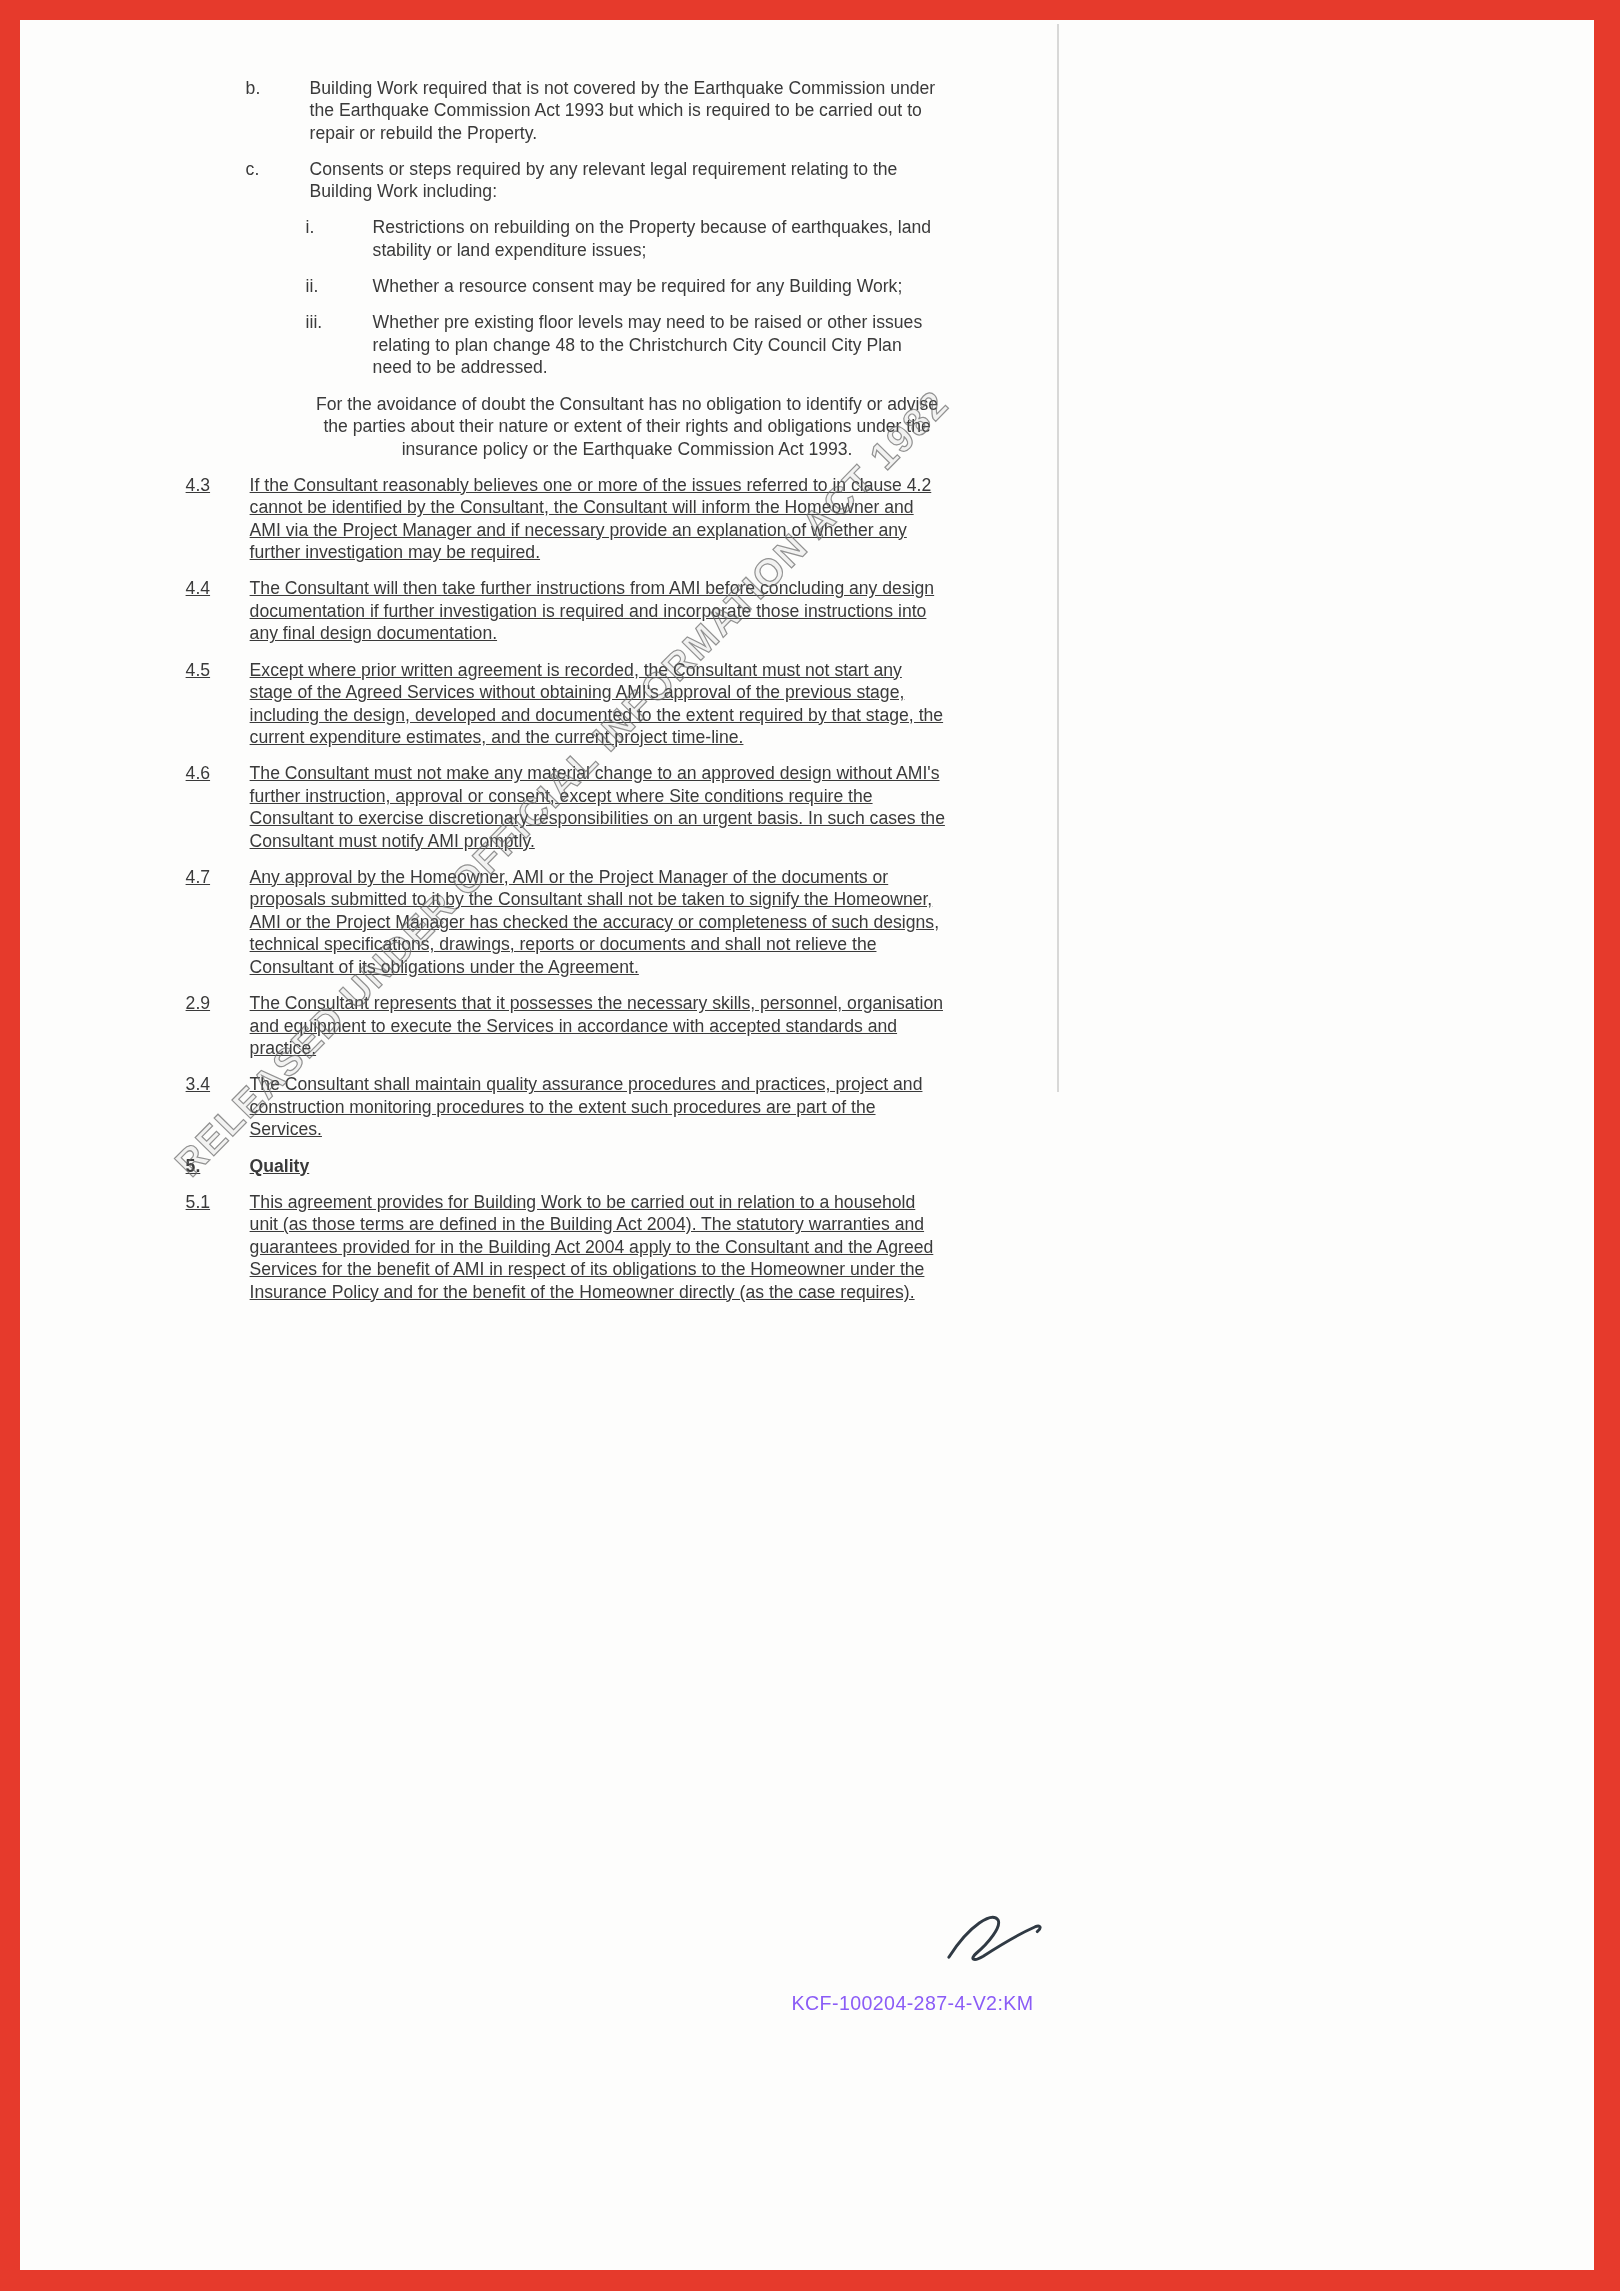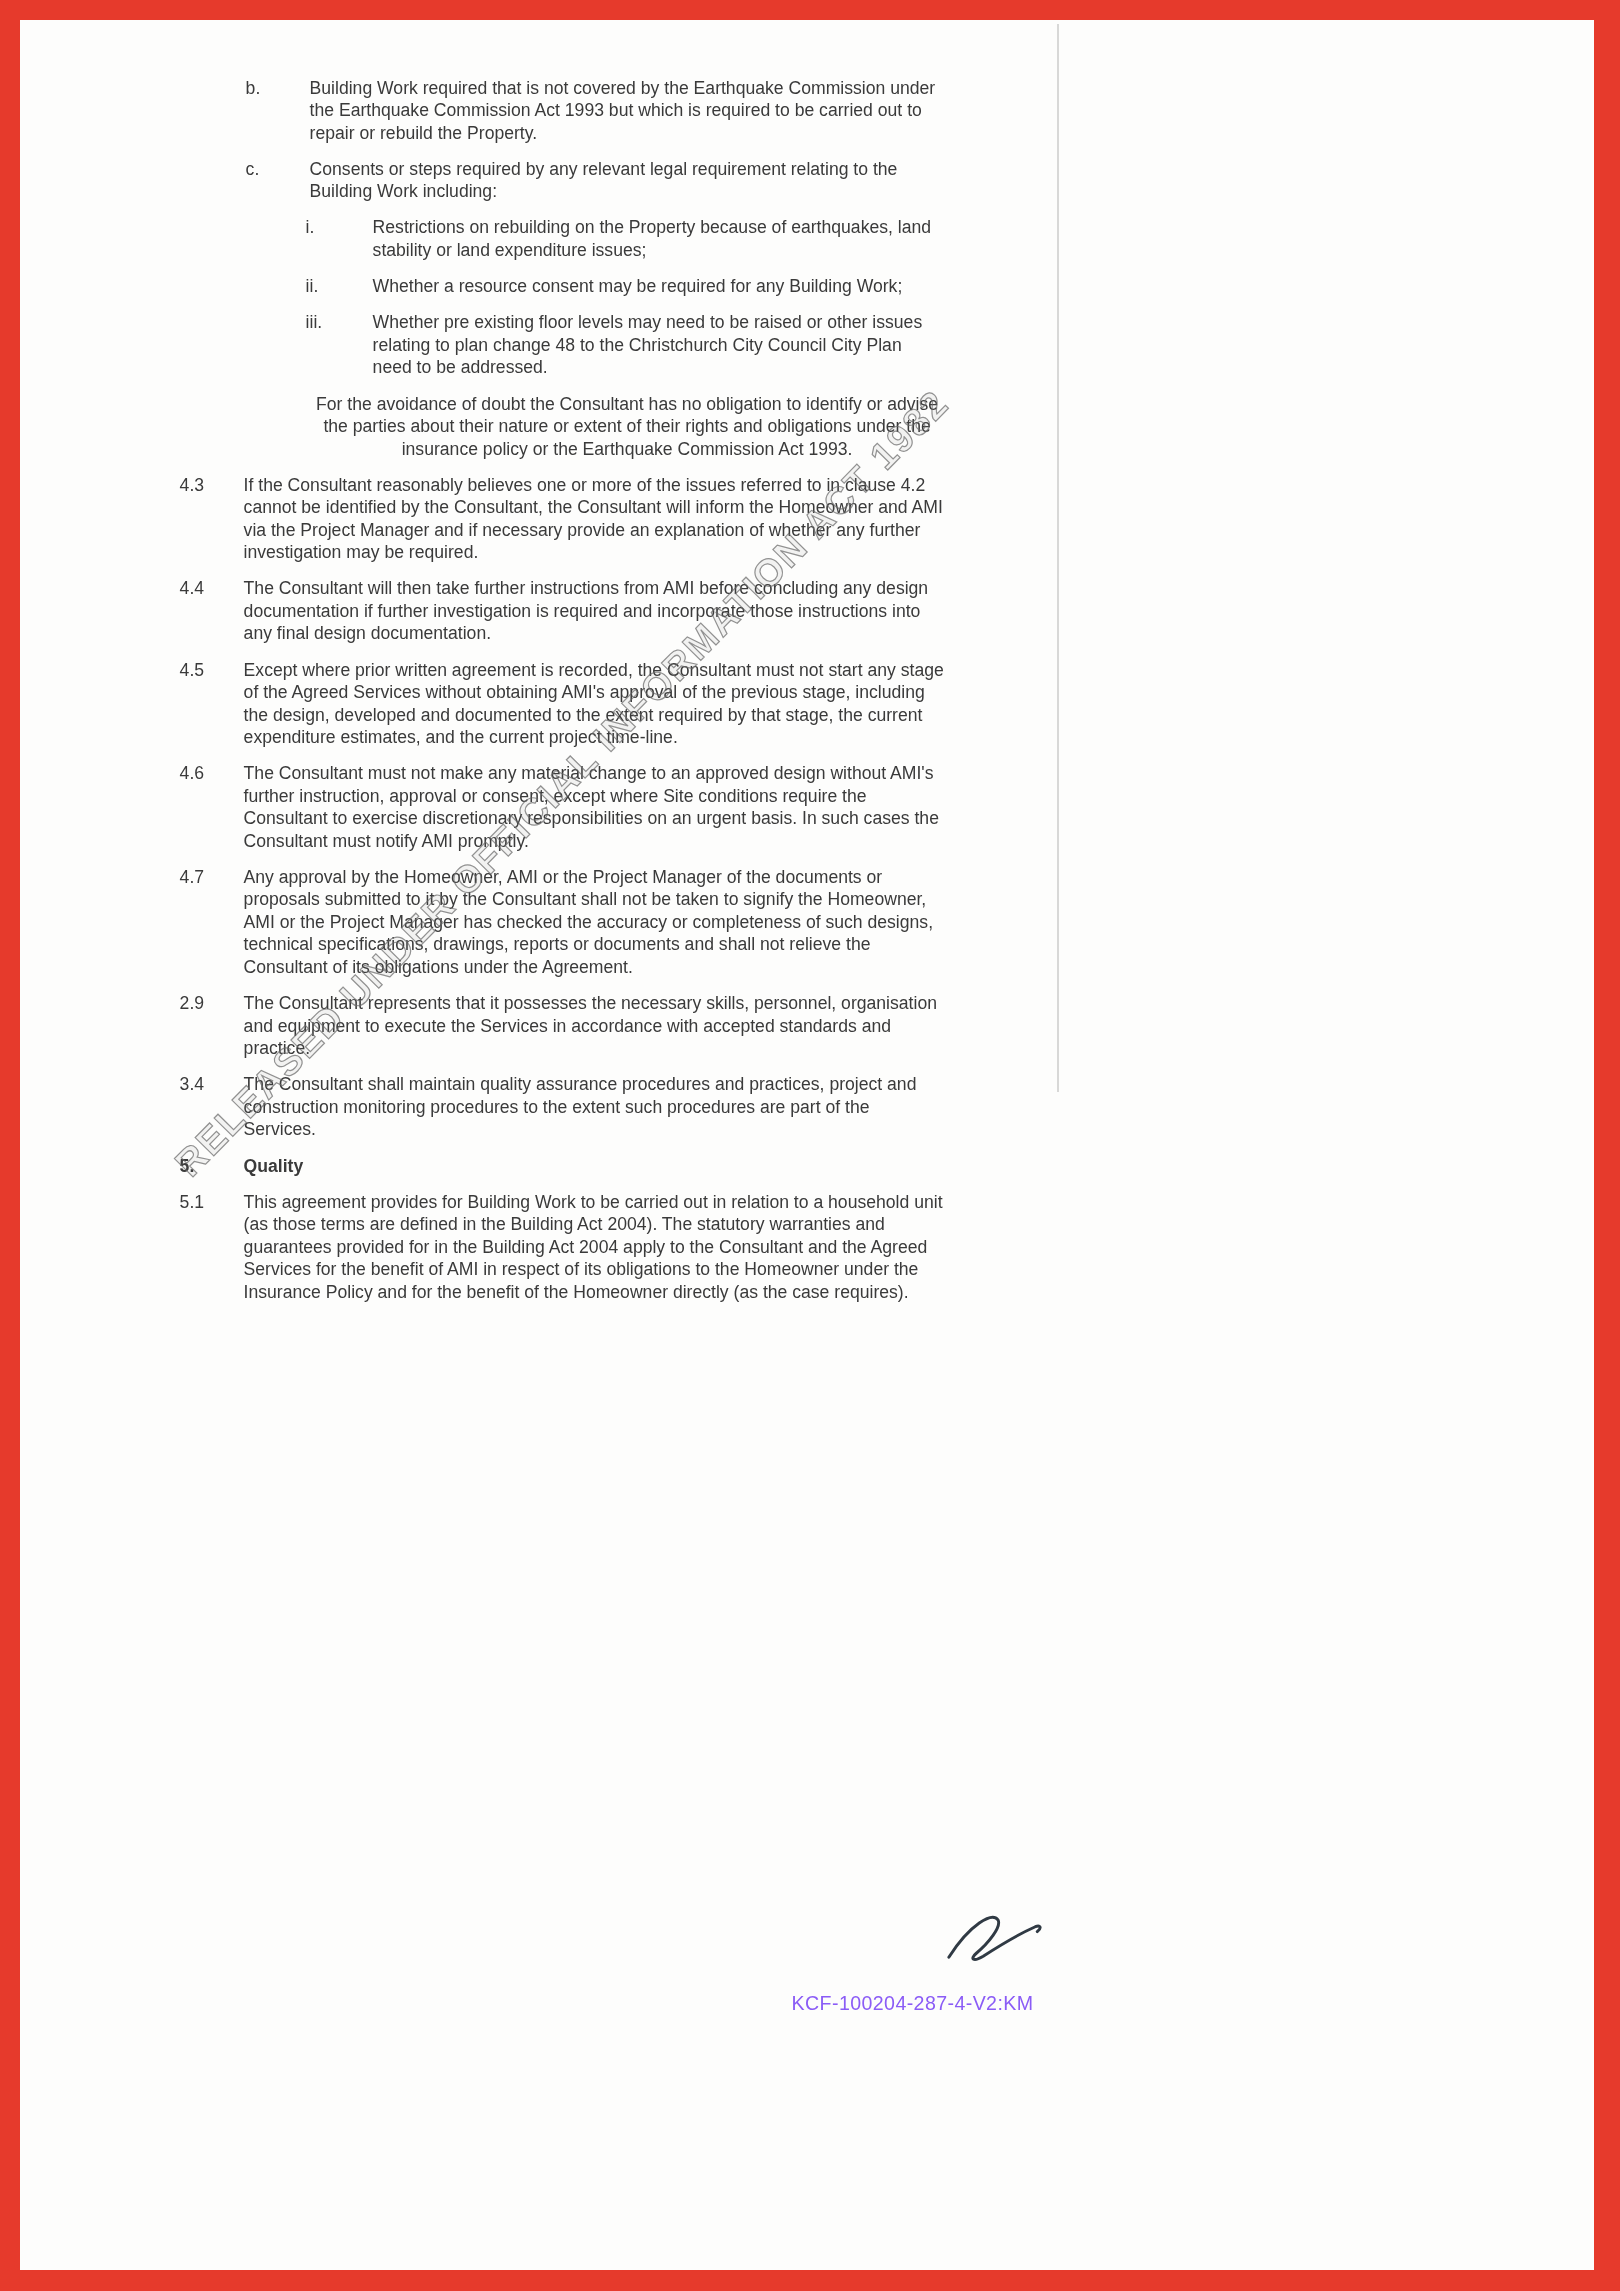--- a/index.html
+++ b/index.html
@@ -40,21 +40,21 @@
   .row .lbl {
     flex: 0 0 64px;
   }
   .row .txt {
     flex: 1 1 auto;
   }
   .row.sub   { margin-left: 66px; }
   .row.roman { margin-left: 126px; }
   .row.roman .lbl { flex: 0 0 67px; }
   .row.cont  { margin-left: 129px; text-align: center; }
-  .row.clause { margin-left: 0; }
+  .row.clause { margin-left: 6px; text-decoration: underline; }
   .row.heading { font-weight: bold; margin-top: 11.8px; }
   .row.space-above { margin-top: 7.8px; }
 
   .watermark {
     position: absolute;
     left: 147px;
     top: 1135px;
     transform: rotate(-45.5deg);
     transform-origin: 0 0;
     white-space: nowrap;

